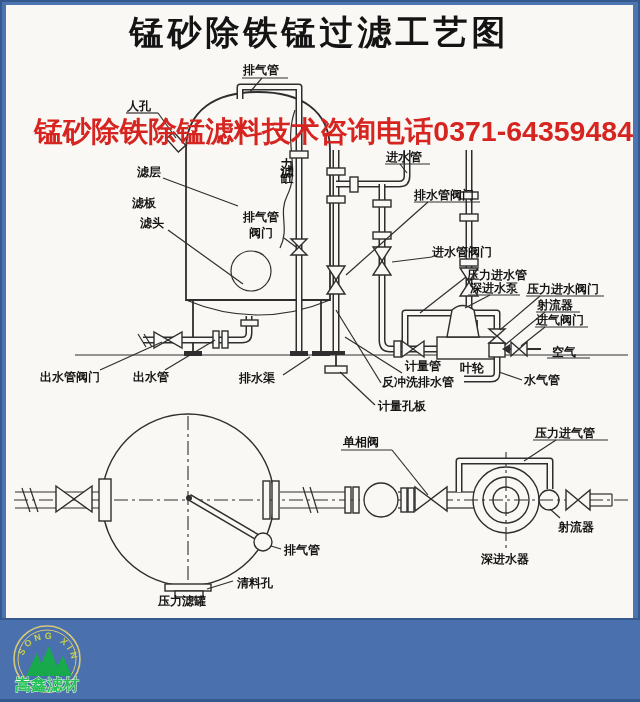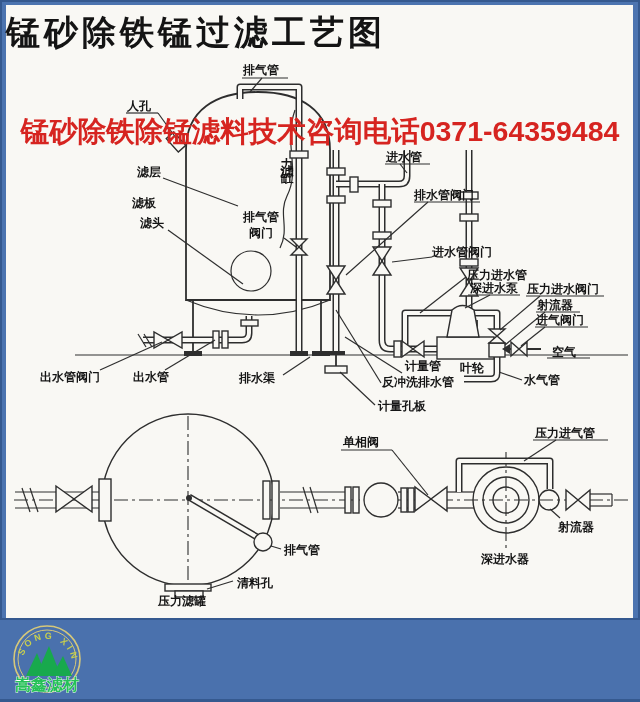--- a/index.html
+++ b/index.html
@@ -1,23 +1,23 @@
 <!DOCTYPE html>
 <html><head>
 <meta charset="utf-8">
 <style>
   html,body{margin:0;padding:0;}
   body{width:640px;height:702px;position:relative;font-family:"Liberation Sans",sans-serif;overflow:hidden;background:#4a72ad;}
   .frame{position:absolute;inset:0;background:#4c74b0;box-shadow:inset 0 0 0 2px #35598f;}
   .paper{position:absolute;left:6px;top:5px;width:627px;height:613px;background:#f9f8f4;}
-  .title{position:absolute;left:6px;top:10px;width:627px;text-align:left;
+  .title{position:absolute;left:6px;top:10px;width:627px;text-align:center;
          font-size:34px;font-weight:900;letter-spacing:4px;color:#141414;}
   .red-overlay{position:absolute;left:7px;top:112px;width:626px;height:38px;
          font-size:28.5px;font-weight:700;color:#d62420;white-space:nowrap;
-         text-align:center;line-height:38px;letter-spacing:0;}
+         text-align:right;line-height:38px;letter-spacing:0;}
   svg.diagram{position:absolute;left:0;top:0;}
   .ln{stroke:#2e2e2e;stroke-width:1.2;fill:none;}
   .ln2{stroke:#2e2e2e;stroke-width:1.8;fill:none;}
   .po{stroke:#2e2e2e;stroke-width:7;fill:none;stroke-linejoin:round;}
   .pi{stroke:#f9f8f4;stroke-width:4;fill:none;stroke-linejoin:round;}
   .wf{fill:#f9f8f4;stroke:#2e2e2e;stroke-width:1.4;}
   .bk{fill:#2e2e2e;stroke:none;}
   .dash{stroke:#2e2e2e;stroke-width:1.1;stroke-dasharray:14 4 3 4;fill:none;}
   .lbl{font:700 12px "Liberation Sans",sans-serif;fill:#151515;}
   .vtext{writing-mode:vertical-rl;text-orientation:upright;letter-spacing:7px;font:700 13px "Liberation Sans",sans-serif;fill:#151515;}

